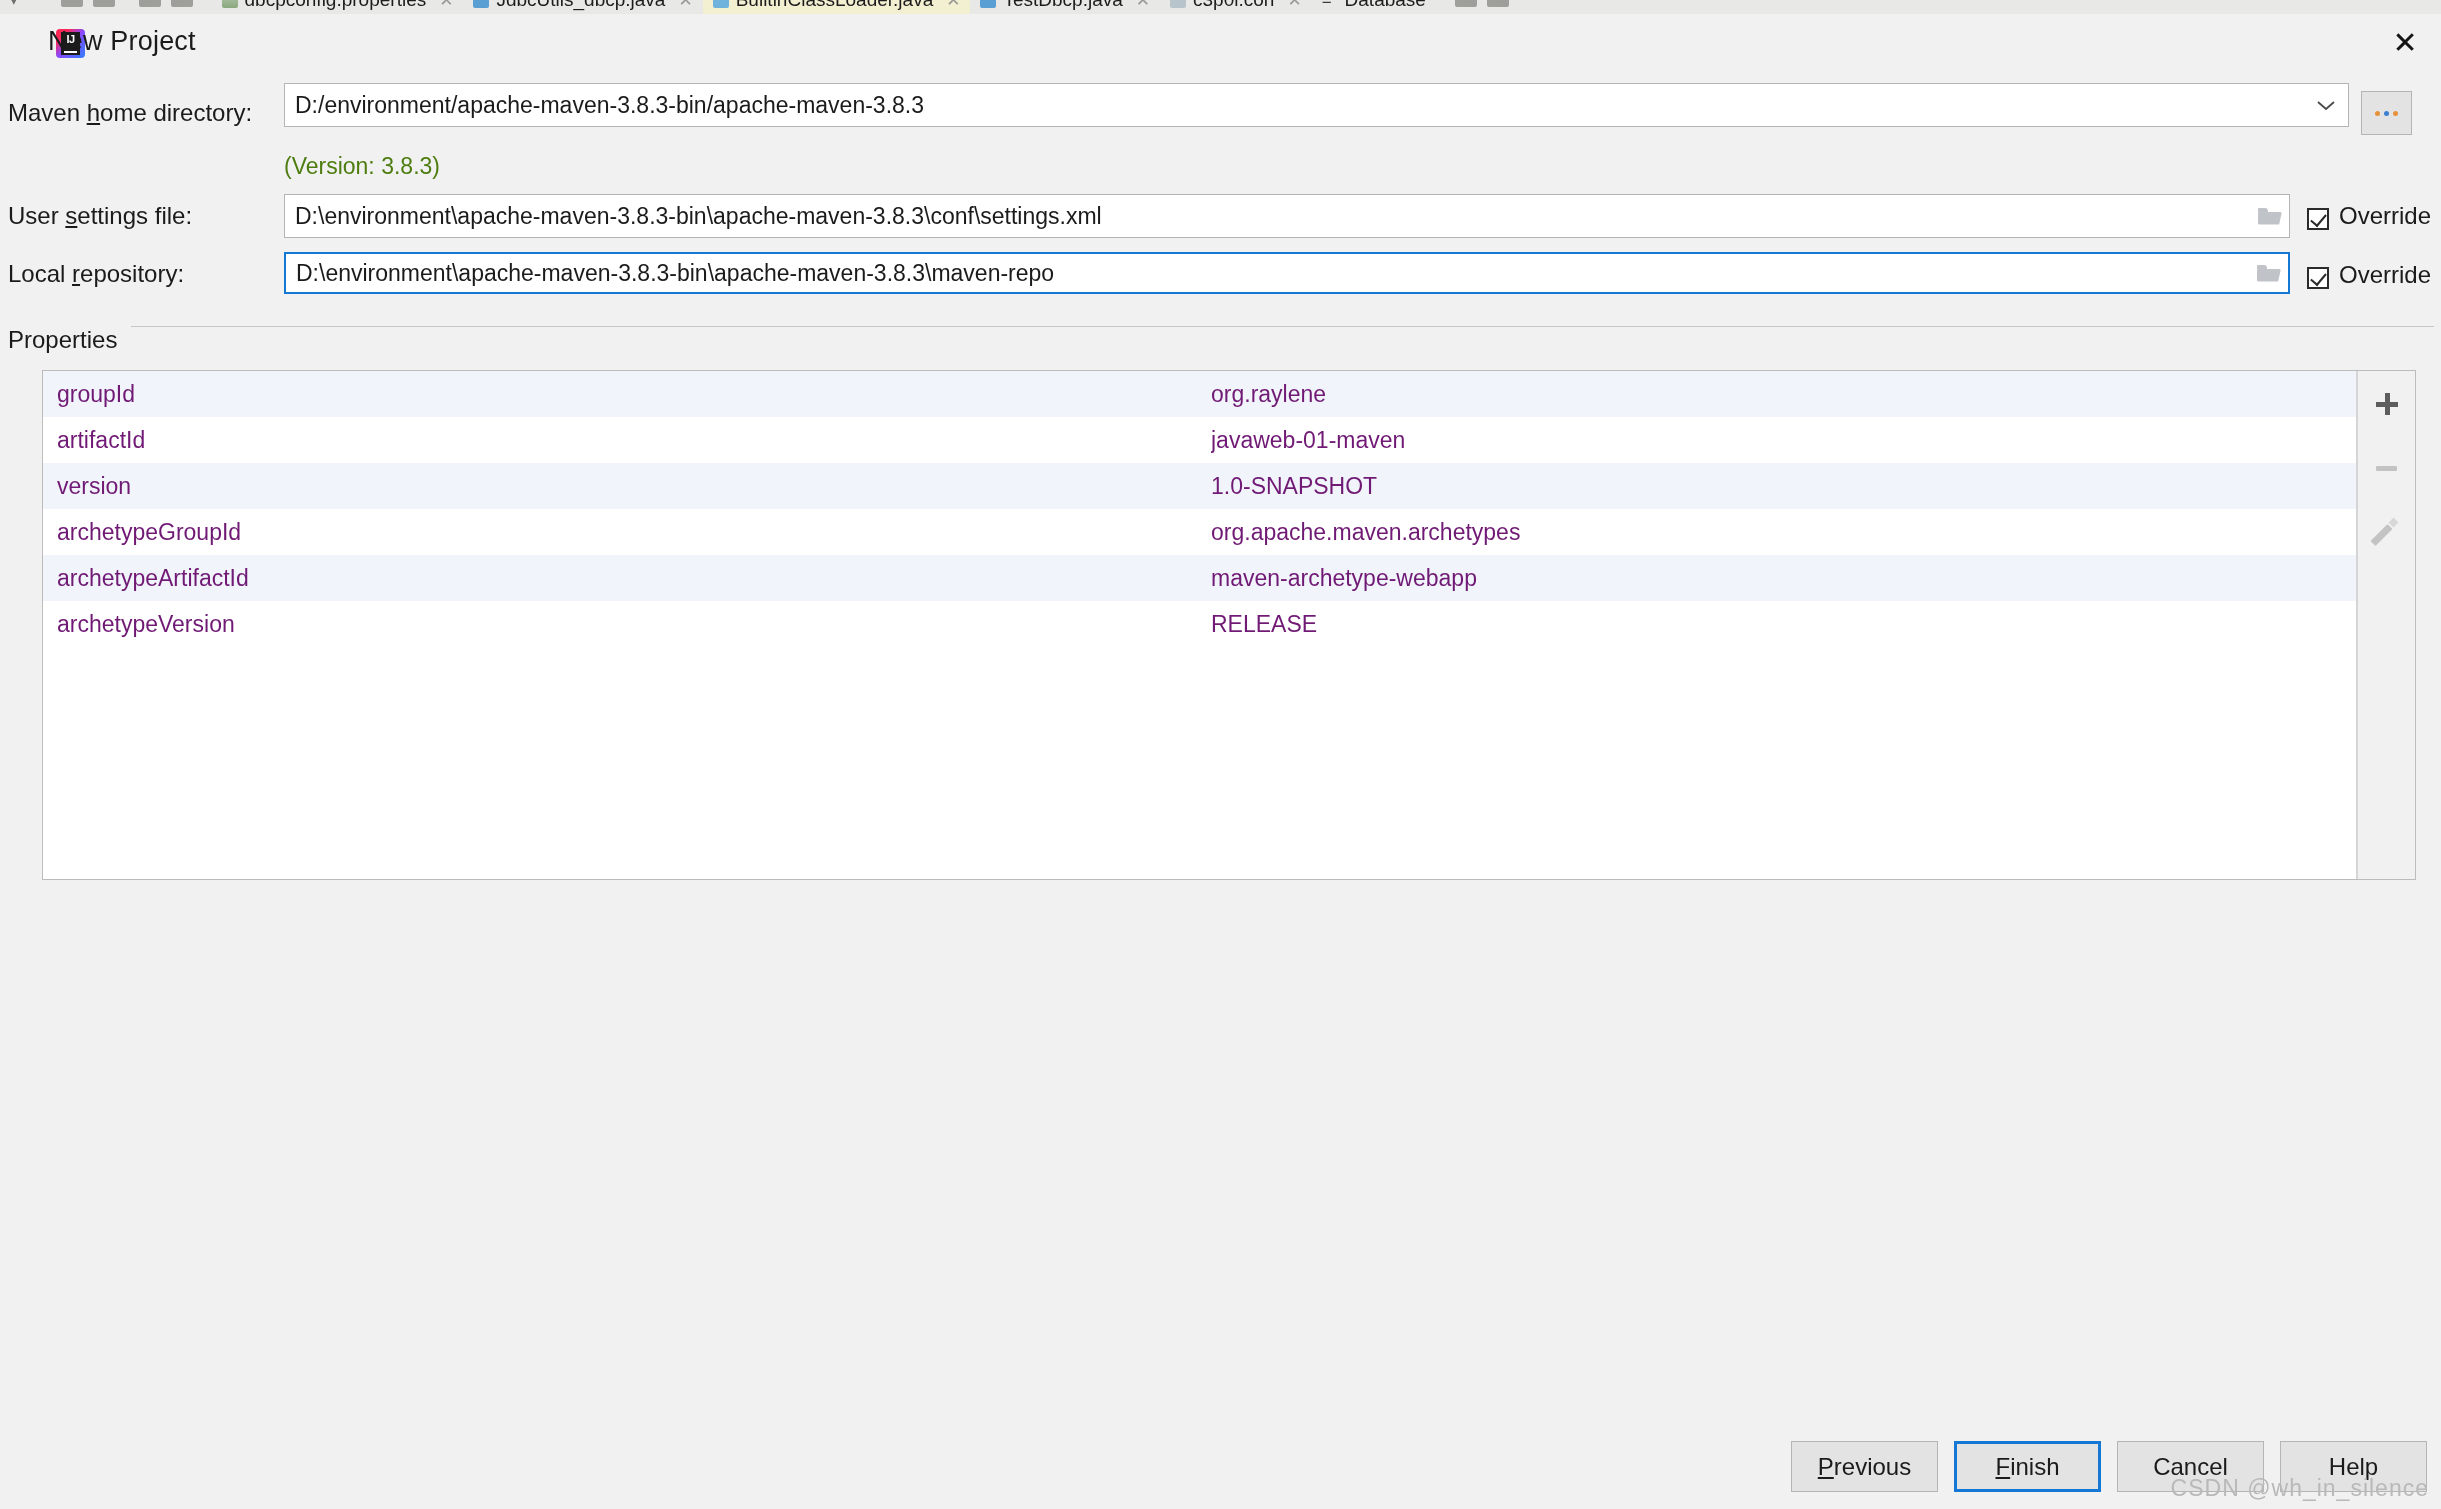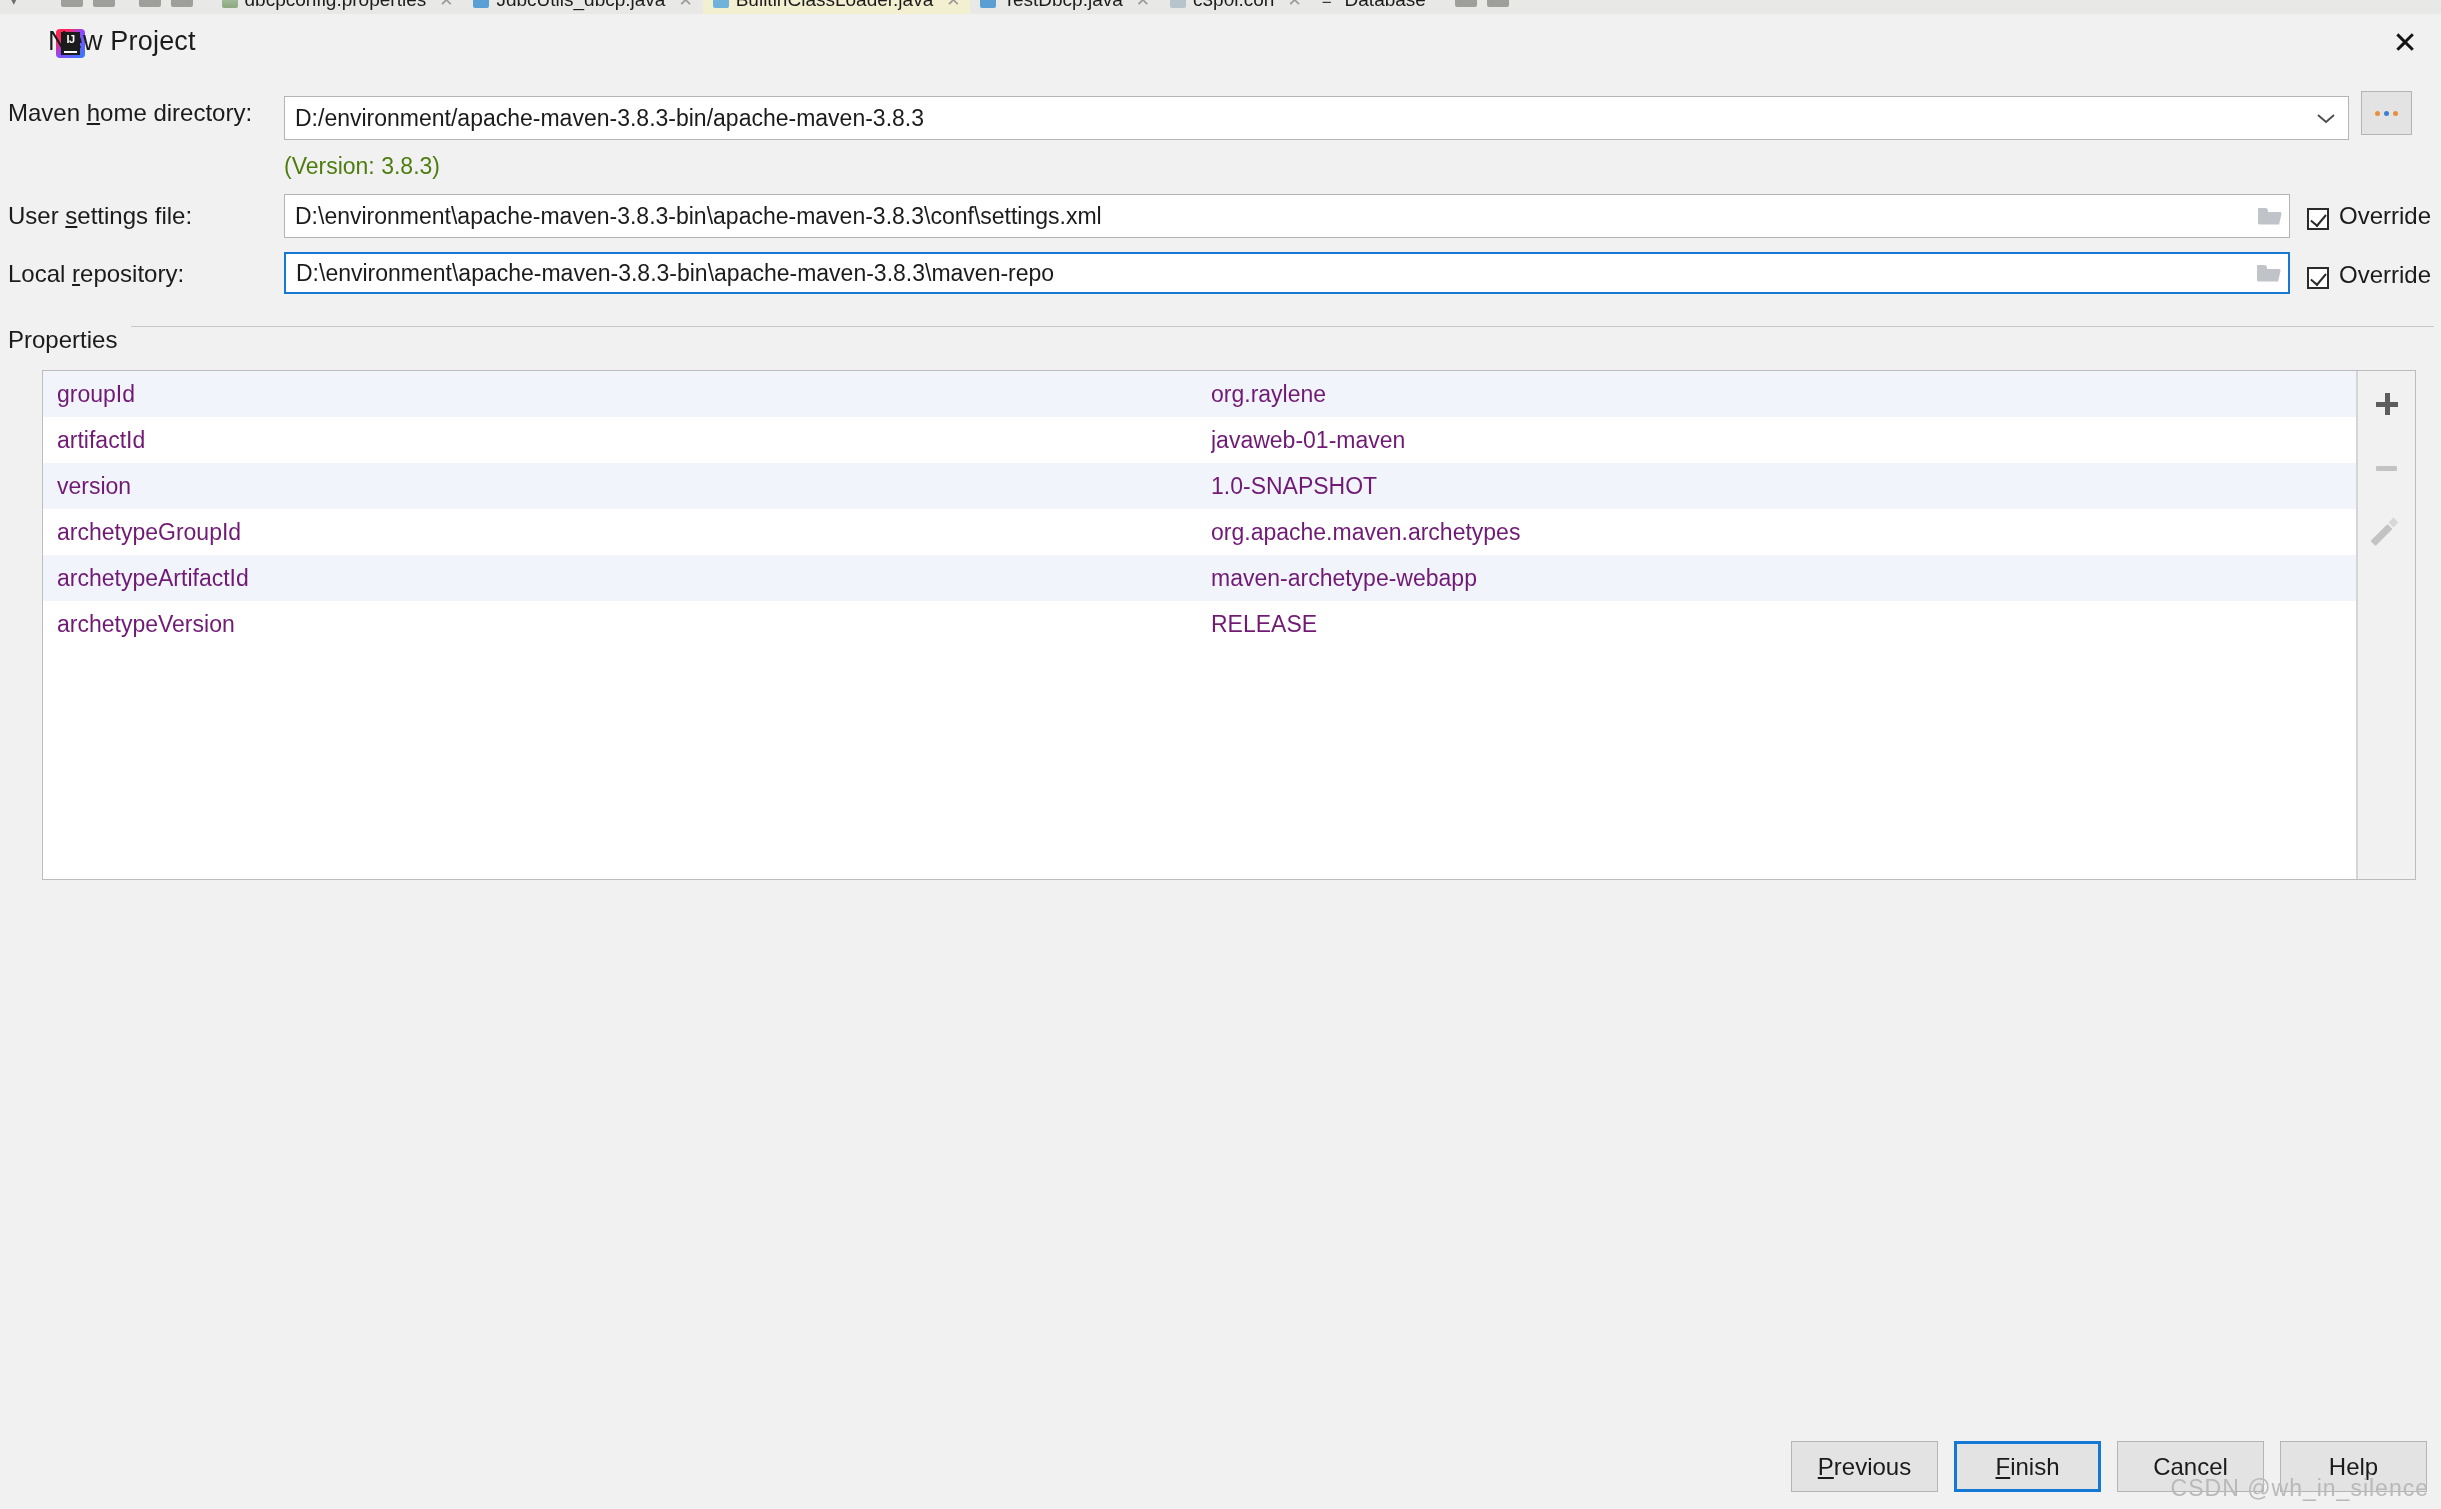--- a/index.html
+++ b/index.html
@@ -464,21 +464,21 @@
     <div id="ij-logo">
       <div class="ij-letters">IJ</div>
       <div class="ij-bar"></div>
     </div>
     <div id="dlg-title">New Project</div>
     <div id="close-btn">✕</div>
   </div>
 
   <div class="field-label" style="top:85px;"><span>Maven </span><u>h</u><span>ome directory:</span></div>
 
-  <div class="txtbox" id="maven-home-combo" style="left:284px; top:82px; width:2065px; height:44px;text-align:center;">
+  <div class="txtbox" id="maven-home-combo" style="left:284px; top:69px; width:2065px; height:44px;text-align:center;">
     <span>D:/environment/apache-maven-3.8.3-bin/apache-maven-3.8.3</span>
     <svg class="combo-arrow" viewBox="0 0 20 12">
       <path d="M2 3 L10 10 L18 3" fill="none" stroke="#4a4a4a" stroke-width="1.8"></path>
     </svg>
   </div>
 
   <div class="ellipsis-btn" style="left:2361px; top:77px; width:51px; height:44px;">
     <i class="ed1"></i>
       <i class="ed2"></i>
       <i class="ed3"></i>

